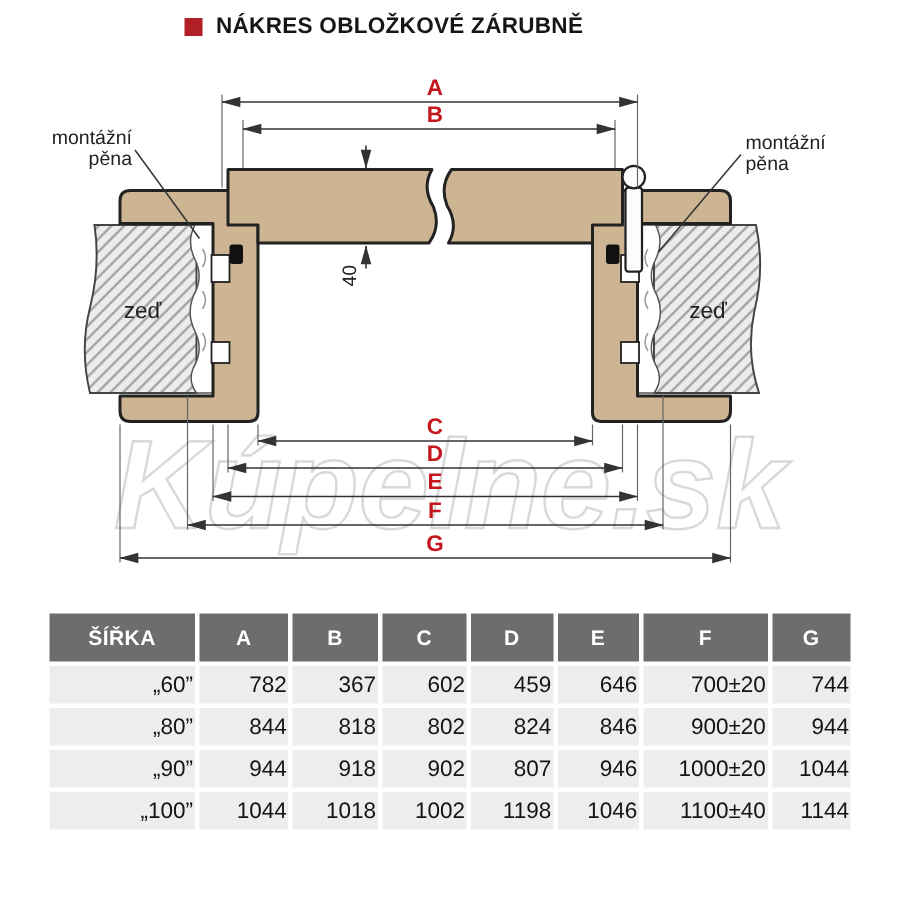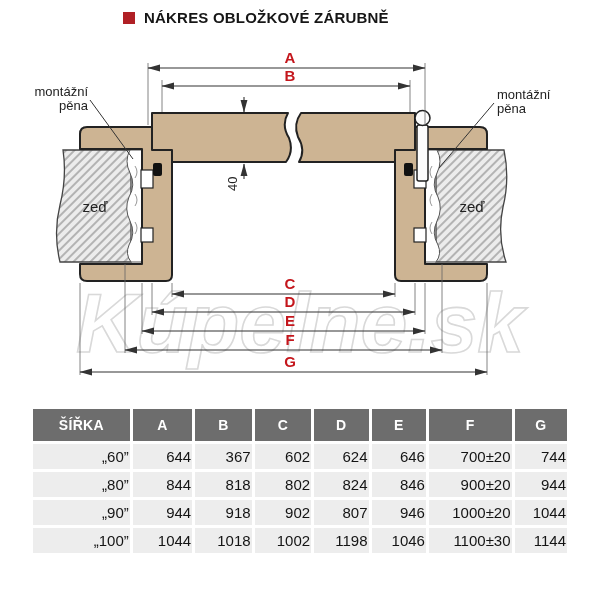--- a/index.html
+++ b/index.html
@@ -148,24 +148,24 @@
       <th>C</th>
       <th>D</th>
       <th>E</th>
       <th>F</th>
       <th>G</th>
     </tr>
   </thead>
   <tbody>
     <tr>
       <td>„60”</td>
-      <td>644</td>
+      <td>782</td>
       <td>367</td>
       <td>602</td>
-      <td>624</td>
+      <td>459</td>
       <td>646</td>
       <td>700±20</td>
       <td>744</td>
     </tr>
     <tr>
       <td>„80”</td>
       <td>844</td>
       <td>818</td>
       <td>802</td>
       <td>824</td>
@@ -183,17 +183,17 @@
       <td>1000±20</td>
       <td>1044</td>
     </tr>
     <tr>
       <td>„100”</td>
       <td>1044</td>
       <td>1018</td>
       <td>1002</td>
       <td>1198</td>
       <td>1046</td>
-      <td>1100±30</td>
+      <td>1100±40</td>
       <td>1144</td>
     </tr>
   </tbody>
 </table>
 
 </body></html>

